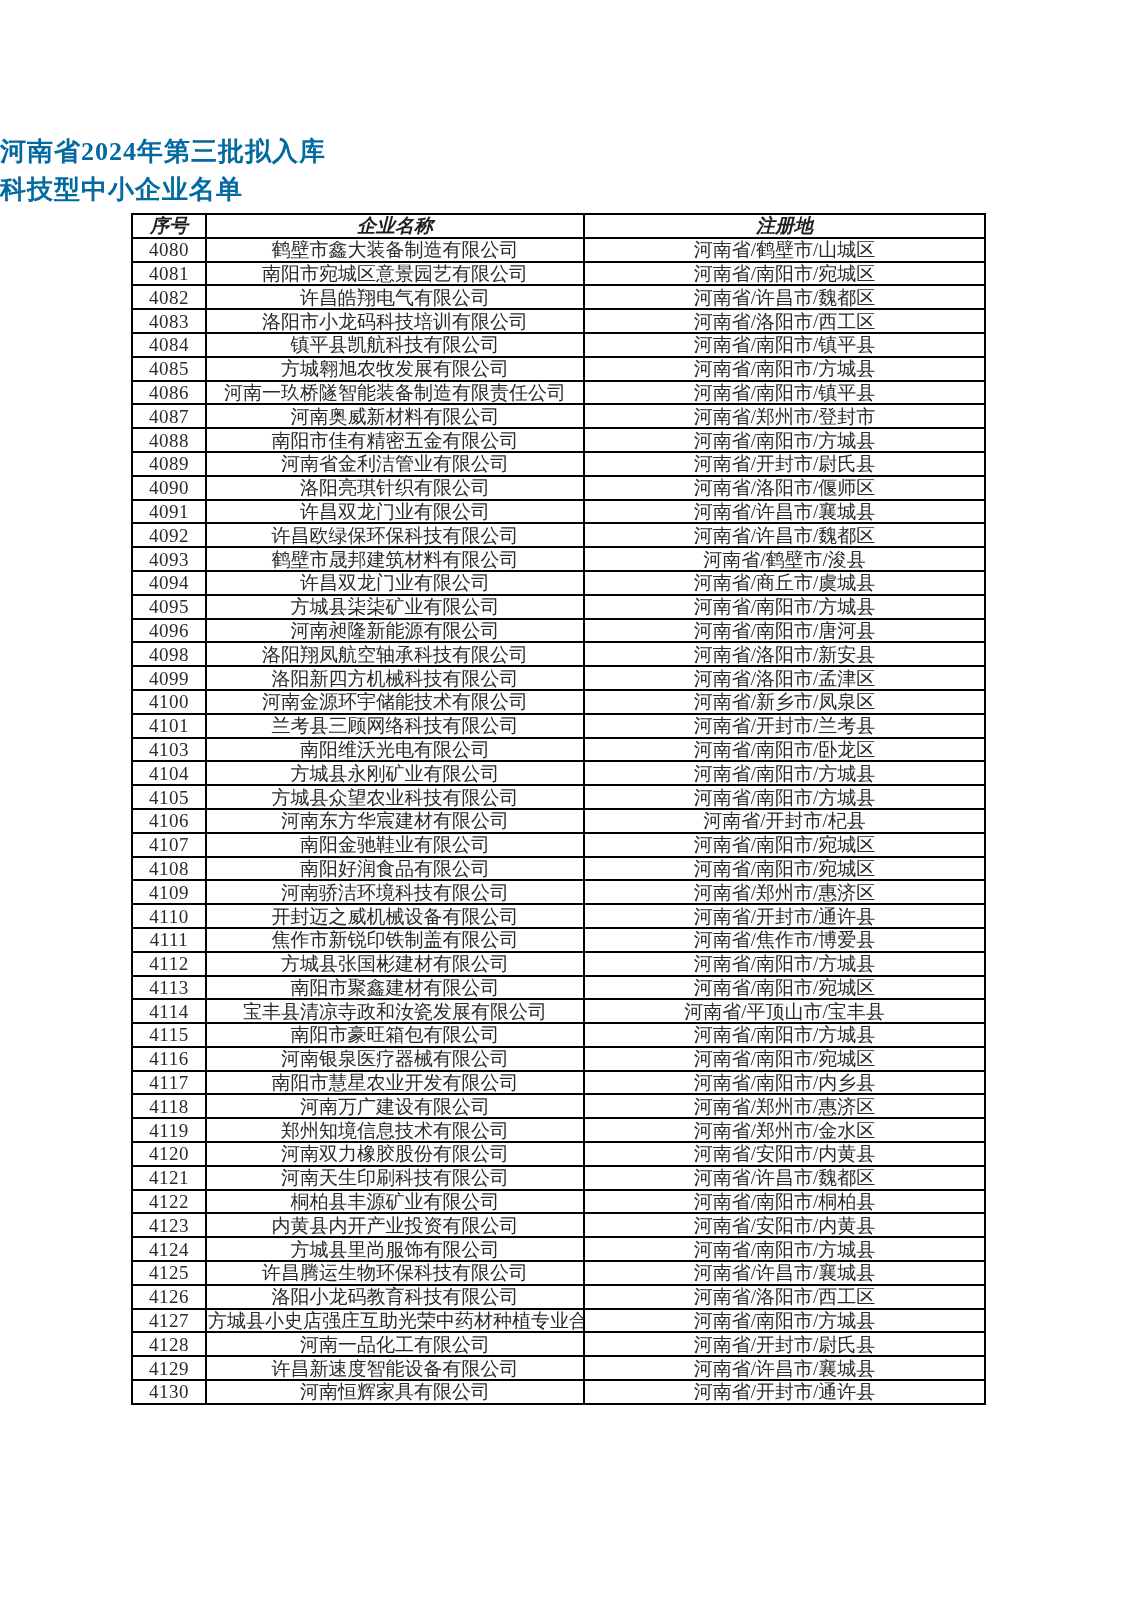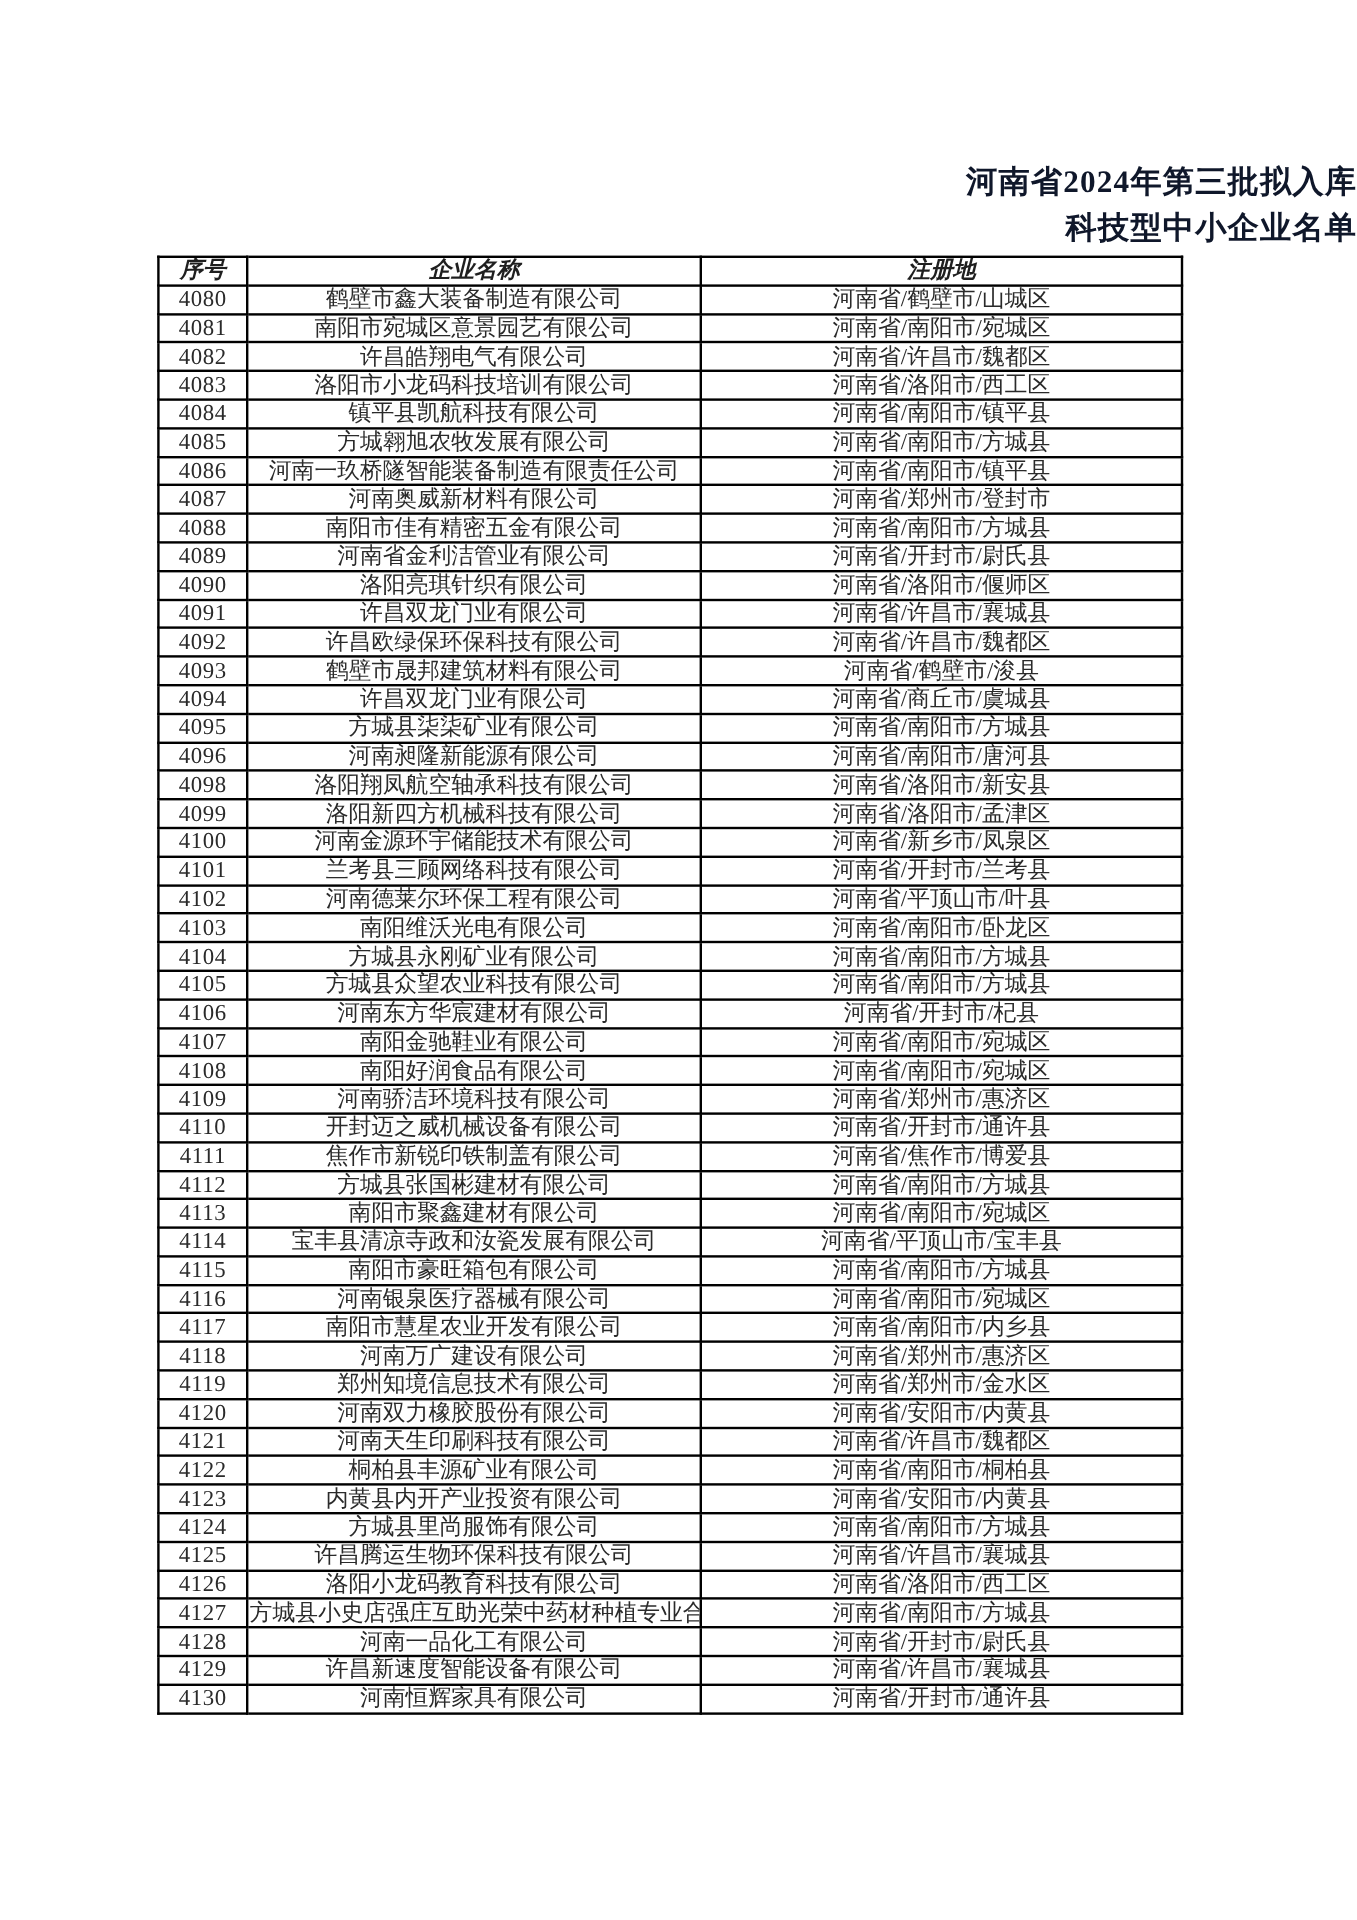--- a/index.html
+++ b/index.html
@@ -13,25 +13,25 @@
     height: 1600px;
     font-family: "Liberation Serif", "DejaVu Serif", serif;
     color: #262626;
     overflow: hidden;
   }
   .page-title {
     position: absolute;
     top: 133px;
     left: 0;
     width: 100%;
-    text-align: right;
+    text-align: left;
     font-weight: bold;
     font-size: 26px;
     line-height: 38px;
-    color: #0f172a;
+    color: #0369a1;
     letter-spacing: 1px;
   }
   table.company-table {
     position: absolute;
     top: 213px;
     left: 131px;
     width: 853px;
     border-collapse: collapse;
     table-layout: fixed;
   }
@@ -202,25 +202,20 @@
     <td class="c-name">河南金源环宇储能技术有限公司</td>
     <td class="c-reg">河南省/新乡市/凤泉区</td>
   </tr>
 
   <tr>
     <td class="c-serial">4101</td>
     <td class="c-name">兰考县三顾网络科技有限公司</td>
     <td class="c-reg">河南省/开封市/兰考县</td>
   </tr>
 
-  <tr>
-    <td class="c-serial">4102</td>
-    <td class="c-name">河南德莱尔环保工程有限公司</td>
-    <td class="c-reg">河南省/平顶山市/叶县</td>
-  </tr>
 
   <tr>
     <td class="c-serial">4103</td>
     <td class="c-name">南阳维沃光电有限公司</td>
     <td class="c-reg">河南省/南阳市/卧龙区</td>
   </tr>
 
   <tr>
     <td class="c-serial">4104</td>
     <td class="c-name">方城县永刚矿业有限公司</td>

